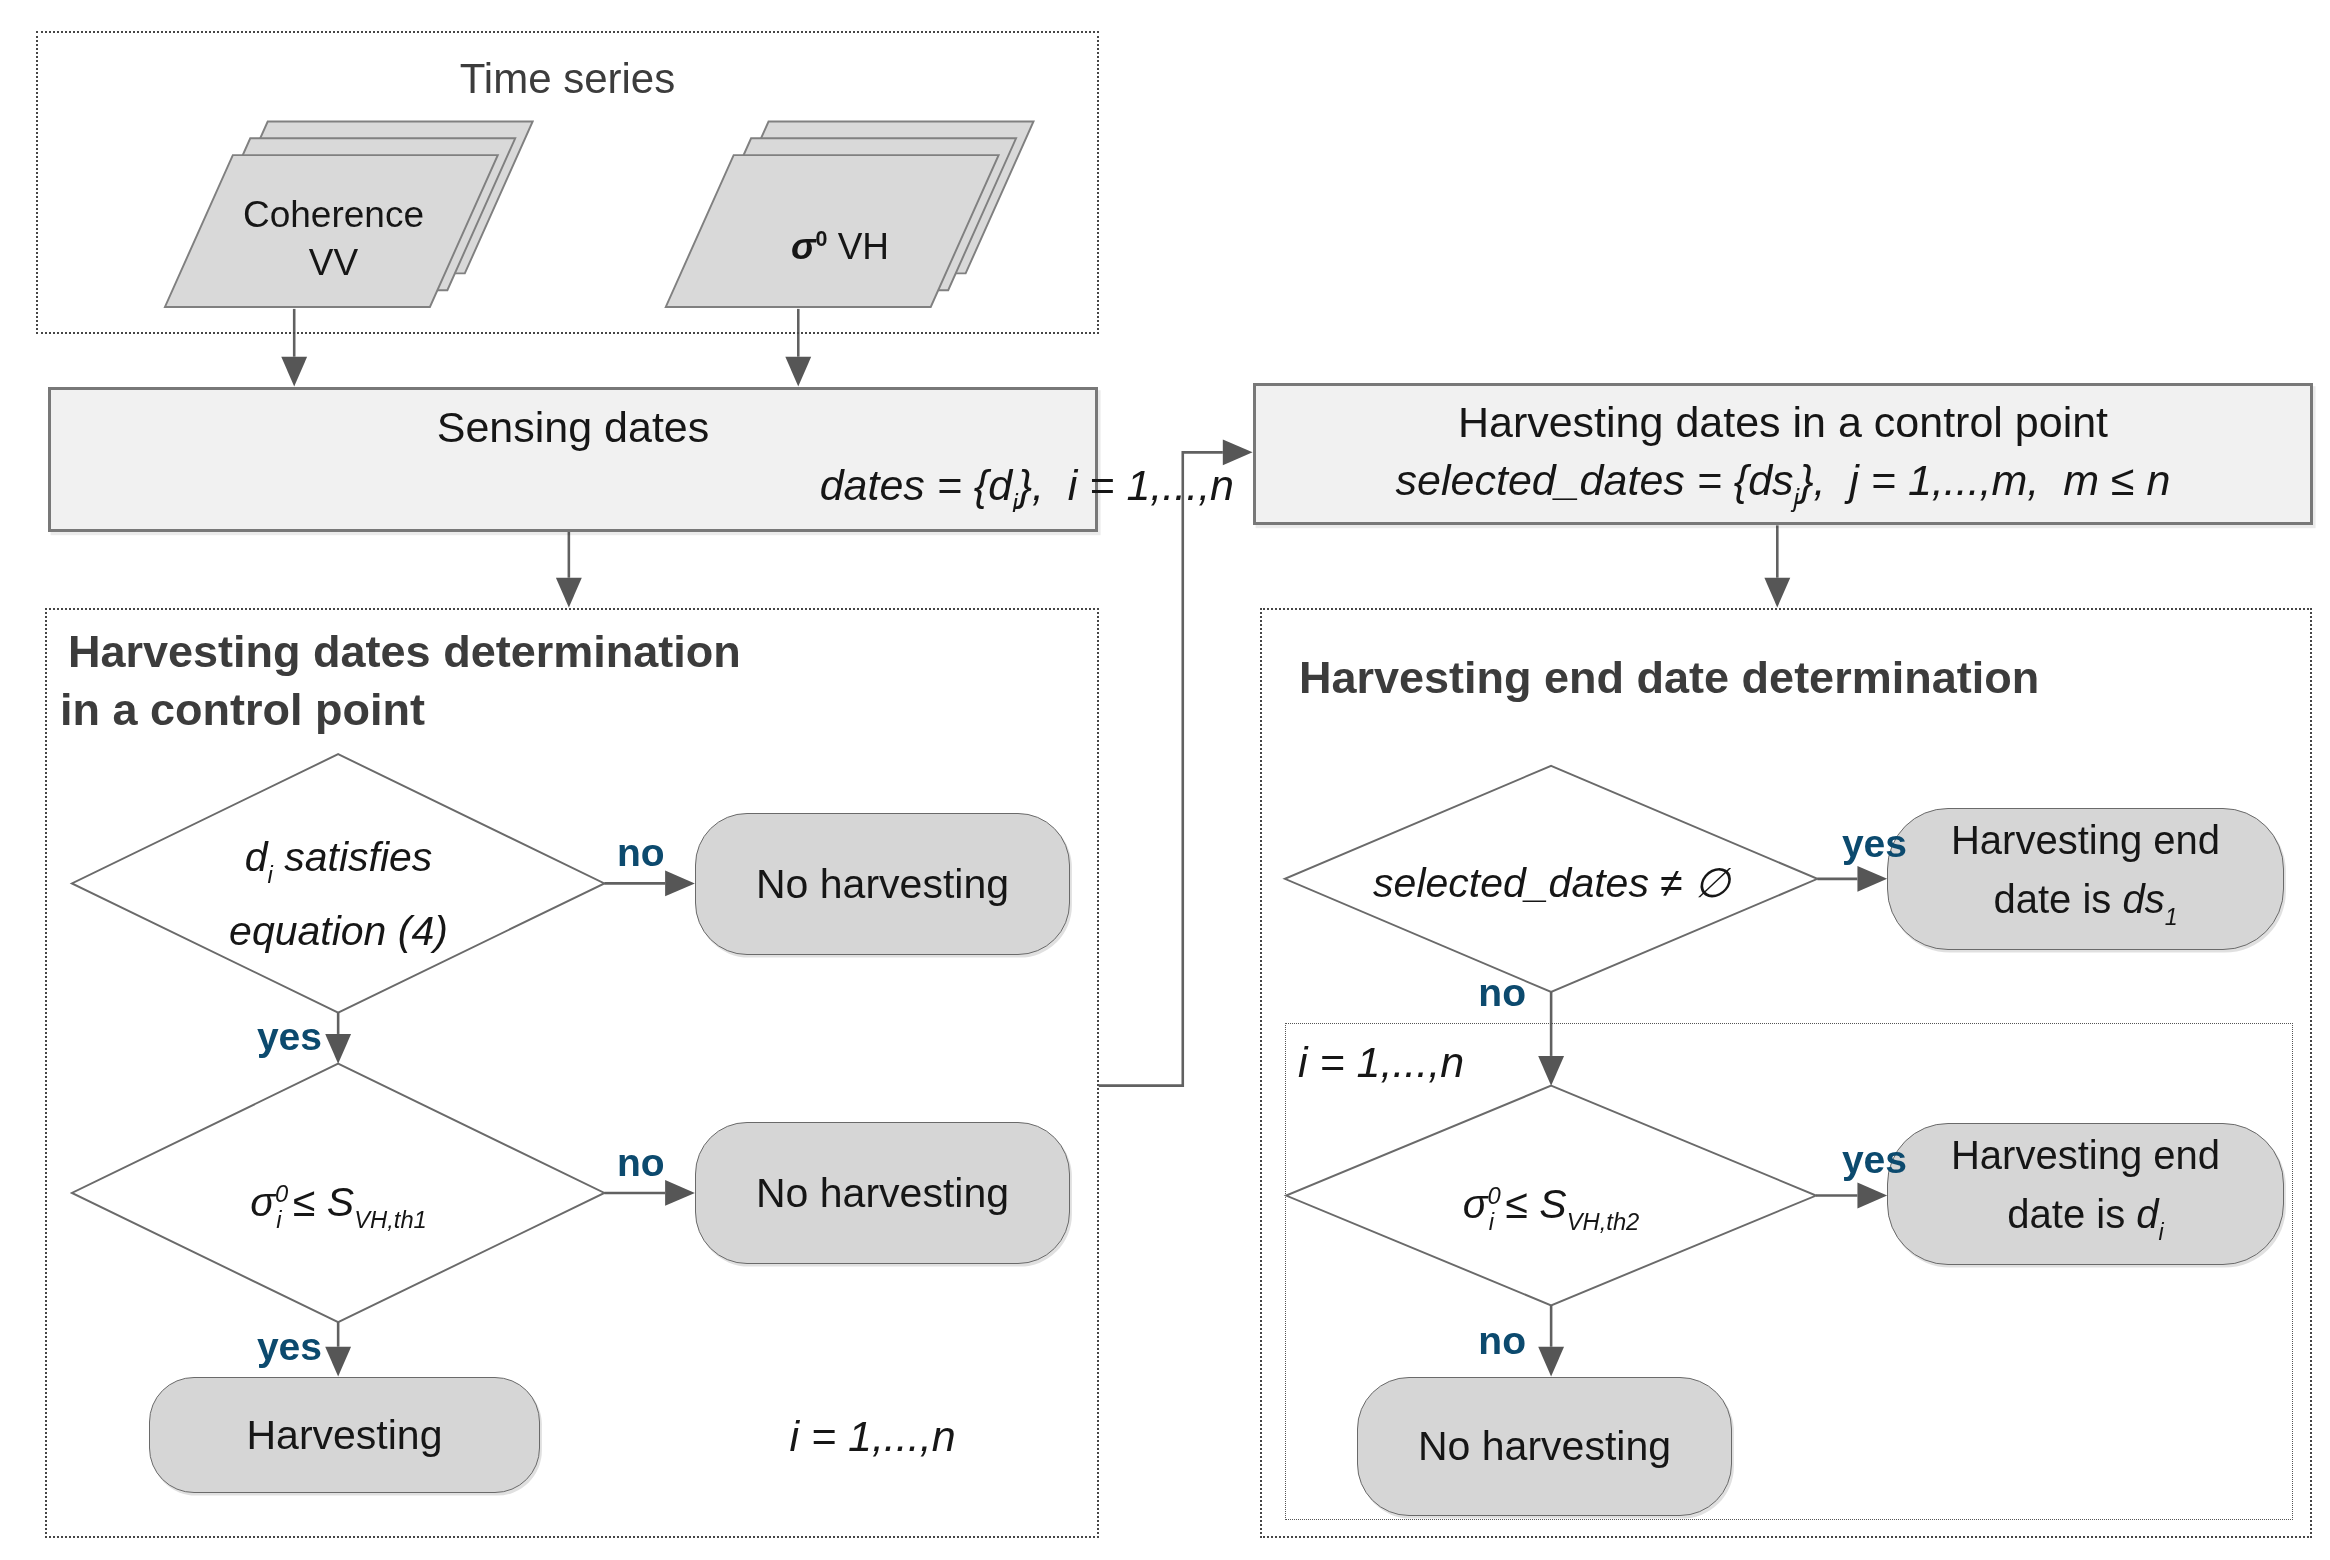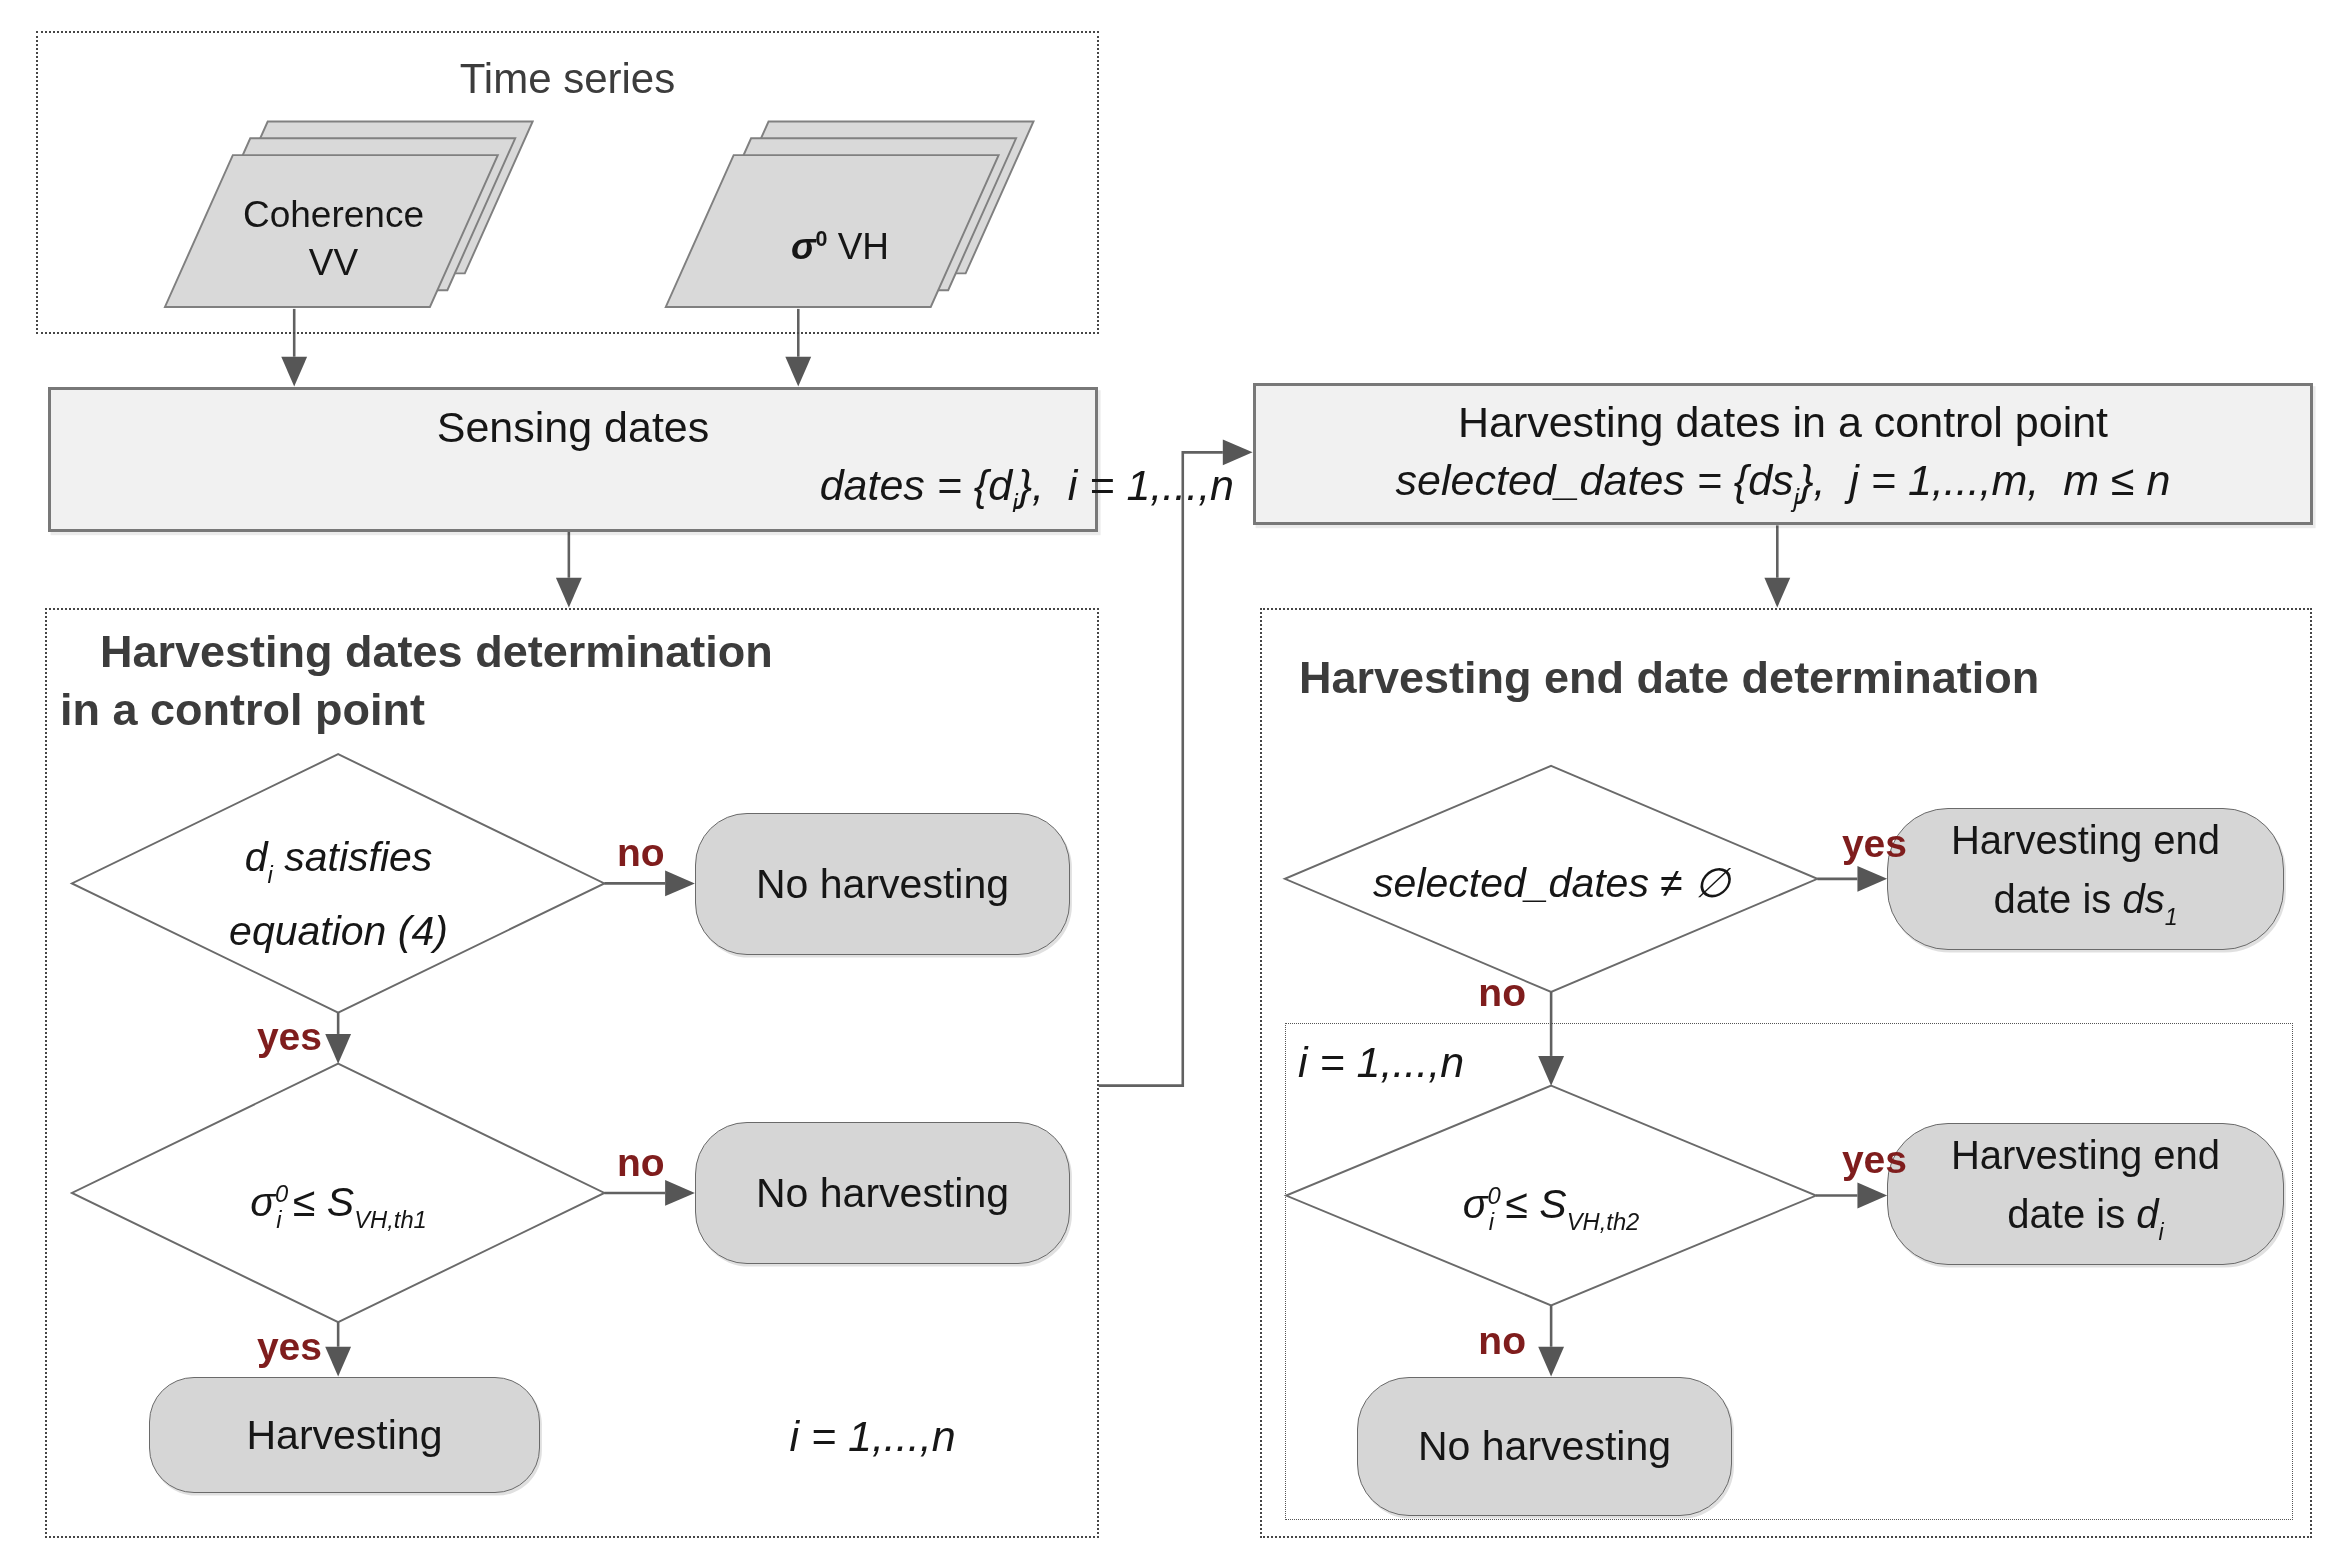--- a/index.html
+++ b/index.html
@@ -22,40 +22,40 @@
   .ctr{text-align:center;}
   .rt{text-align:right;}
   .b{font-weight:bold;}
   .i{font-style:italic;}
   .pre{white-space:pre;}
   .title-lg{font-size:42px;font-weight:normal;color:#3c3c3c;}
   .title-md{font-size:45px;font-weight:bold;color:#3c3c3c;}
   .box-l1{font-size:43px;line-height:52px;}
   .node-txt{font-size:41px;line-height:57px;}
   .card-txt{font-size:37px;line-height:48px;}
-  .edge-lbl{font-size:39px;font-weight:bold;color:#7f1d1d;line-height:43px;}
+  .edge-lbl{font-size:39px;font-weight:bold;color:#0c4a6e;line-height:43px;}
   .loop-lbl{font-size:43px;font-style:italic;line-height:48px;}
   .sup{font-size:.58em;vertical-align:.6em;}
   .sub{font-size:.58em;vertical-align:-.5em;}
   .tuck{margin-left:-.5em;}
 
   
   #ts-box{left:36px;top:31px;width:1063px;height:303px;}
   #sensing-box{left:48px;top:387px;width:1050px;height:145px;}
   #left-box{left:45px;top:608px;width:1054px;height:930px;}
   #sel-box{left:1253px;top:383px;width:1060px;height:142px;}
   #right-box{left:1260px;top:608px;width:1052px;height:930px;}
   #inner-box{left:1285px;top:1023px;width:1008px;height:497px;}
 
   #ts-title{left:36px;top:55px;width:1063px;}
   #coh-label{left:162px;top:191px;width:343px;}
   #sig-label{left:672px;top:215px;width:336px;}
   #sensing-l1{left:48px;top:401px;width:1050px;}
   #sensing-l2{left:64px;top:459px;width:1170px;text-align:right;}
-  #lf-title1{left:68px;top:626px;width:970px;margin-left:32px;}
+  #lf-title1{left:68px;top:626px;width:970px;}
   #lf-title2{left:60px;top:684px;width:970px;}
   #d1-text{left:72px;top:829px;width:533px;}
   #no1{left:617px;top:831px;width:90px;}
   #yes1{left:207px;top:1015px;width:115px;}
   #d2-text{left:72px;top:1165px;width:533px;}
   #no2{left:617px;top:1141px;width:90px;}
   #yes2{left:207px;top:1325px;width:115px;}
   #loop-left{left:711px;top:1412px;width:323px;}
   #sel-l1{left:1253px;top:396px;width:1060px;}
   #sel-l2{left:1253px;top:454px;width:1060px;}

